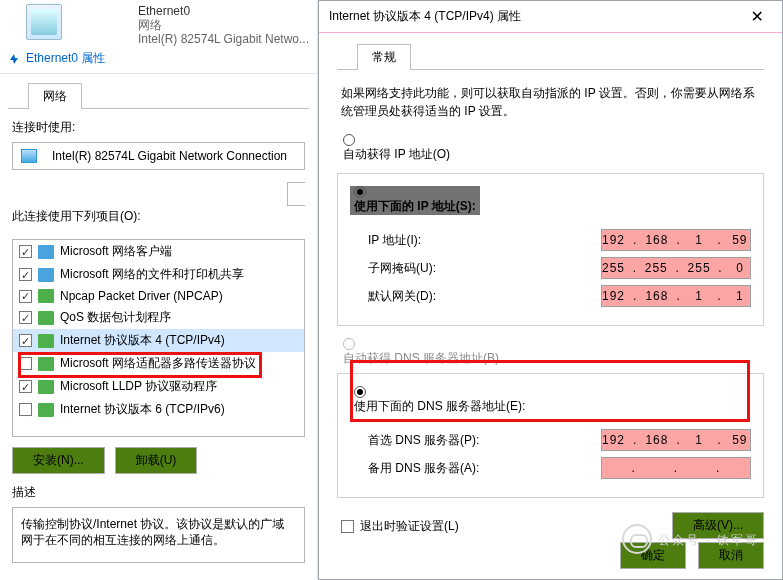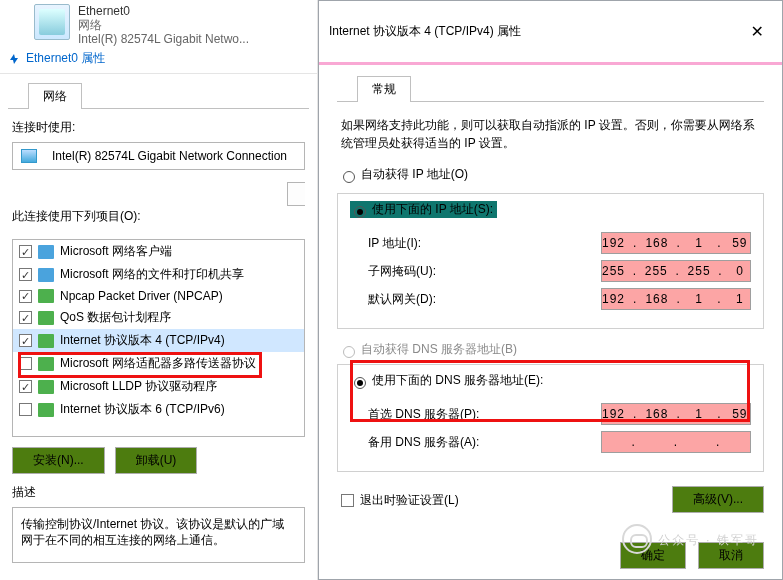--- a/index.html
+++ b/index.html
@@ -1,18 +1,18 @@
 <!DOCTYPE html>
 <html><head>
 <meta charset="utf-8">
 <style>
   * { box-sizing: border-box; margin: 0; padding: 0; font-family: "Microsoft YaHei", "Segoe UI", sans-serif; font-size: 12px; }
   body { background: #fff; width: 783px; height: 580px; overflow: hidden; position: relative; color: #000; }
   .bg-left { position: absolute; left: 0; top: 0; width: 318px; height: 580px; background: #fff; border-right: 1px solid #e5e5e5; }
-  .header-row { display: flex; align-items: flex-start; padding: 2px 16px; height: 44px; }
+  .header-row { display: flex; align-items: flex-start; padding: 2px 8px; height: 44px; justify-content: space-between; }
   .nic-icon { width: 36px; height: 36px; margin: 2px 8px 0 18px; background: linear-gradient(#e8f4ff,#cce8ff); border: 1px solid #9bc; border-radius: 2px; position: relative; }
   .nic-icon::after { content:""; position:absolute; left:4px; top:4px; right:4px; bottom:4px; background:linear-gradient(#dff,#8cd); border-radius:2px;}
   .header-text { padding-top: 2px; line-height: 14px; color:#333; }
   .breadcrumb { display:flex; align-items:center; padding: 6px 8px; color:#0066cc; font-size:12px; border-bottom:1px solid #e5e5e5;}
   .pin-icon { display:inline-block; width:12px; height:12px; margin-right:6px; }
   .tabs { margin: 8px 8px 0 8px; border-bottom: 1px solid #c0c0c0; display:flex; }
   .tab { padding: 4px 14px; background:#fff; border:1px solid #c0c0c0; border-bottom:none; position:relative; top:1px;margin-left:20px; }
   .section { padding: 10px 12px 4px 12px; }
   .label { margin-bottom: 6px; }
   .adapter-box { border:1px solid #b5b5b5; padding: 6px 8px; display:flex; align-items:center; gap:15px; background:#fff; }
@@ -25,27 +25,27 @@
   .chk.on::after { content:"✓"; font-size:11px; line-height:10px; color:#333; }
   .pictogram { width:16px; height:14px; background:#4db04d; border-radius:1px; }
   .pictogram.blue { background:#4aa3dd;}
   .red-box { position:absolute; border:3px solid #e11; pointer-events:none; }
   .btn-row { display:flex; gap:10px; padding:10px 12px; }
   .btn { border:1px solid #adadad; background:#4d7c0f; padding:4px 20px; }
   .desc { padding:0 12px 0 12px; }
   .desc-box { border:1px solid #b5b5b5; padding:8px; margin-top:6px; font-size:12px; line-height:16px; height:56px; overflow:hidden;}
   
   .dlg { position:absolute; left:318px; top:0; right:0; height:580px; background:#fff; border:1px solid #9fa4ab; }
-  .titlebar { display:flex; align-items:center; justify-content:space-between; padding:21px 10px; border-bottom:3px solid #f9a8d4; font-size:12px;gap:12px;}
+  .titlebar { display:flex; align-items:center; justify-content:space-between; padding:6px 10px; border-bottom:1px solid #f9a8d4; font-size:12px;gap:12px;}
   .close { font-size:16px; padding:0 8px; }
   .dlg-body { padding: 10px 18px 0 18px; }
   .dlg-tabs { border-bottom:1px solid #c0c0c0; display:flex;}
   .infotext { padding: 14px 4px 6px 4px; line-height:18px; }
   .group { border:1px solid #d0d0d0; margin-top:8px; padding:10px 12px 12px 12px; position:relative;}
-  .radio-row { display:flex; align-items:flex-end; gap:6px; margin:4px 0 8px 0;}
+  .radio-row { display:flex; align-items:flex-start; gap:0; margin:4px 0 8px 0;flex-direction:column;}
   .radio { width:12px; height:12px; border:1px solid #555; border-radius:50%; display:inline-flex; align-items:center; justify-content:center;}
   .radio.on::after { content:""; width:6px; height:6px; background:#000; border-radius:50%;}
   .radio.dis { border-color:#bbb;}
   .fld { display:flex; align-items:center; justify-content:space-between; margin:6px 0; padding-left:18px;}
   .ipbox { border:1px solid #9e9e9e; width:150px; height:22px; display:flex; align-items:center; justify-content:space-around; font-family:Consolas,monospace; letter-spacing:1px; background:#fca5a5;}
   .ipbox span { flex:1; text-align:center;}
   .dot { flex:0 0 auto;}
   .chkln { display:flex; align-items:center; gap:6px; margin:16px 0 0 4px;}
   .dlg-foot { position:absolute; bottom:10px; right:18px; display:flex; gap:12px;}
   .gray { color:#8a8a8a; }
@@ -154,21 +154,21 @@
     </div>
     <div class="infotext">如果网络支持此功能，则可以获取自动指派的 IP 设置。否则，你需要从网络系统管理员处获得适当的 IP 设置。</div>
 
     <div style="padding:4px 6px;">
       <div class="radio-row">
         <span class="radio"></span>
         <span>自动获得 IP 地址(O)</span>
       </div>
     </div>
     <div class="group" style="margin-top:-2px;">
-      <div class="radio-row" style="margin-top:-20px; background:#0f766e; display:inline-flex; padding:0 4px;">
+      <div class="radio-row" style="margin-top:-20px; background:#737373; display:inline-flex; padding:0 4px;font-weight:bold;">
         <span class="radio on"></span>
         <span>使用下面的 IP 地址(S):</span>
       </div>
       <div class="fld">
         <span>IP 地址(I):</span>
         <span class="ipbox">
             <span>192</span>
             <span class="dot">.</span>
             <span>168</span>
             <span class="dot">.</span>

